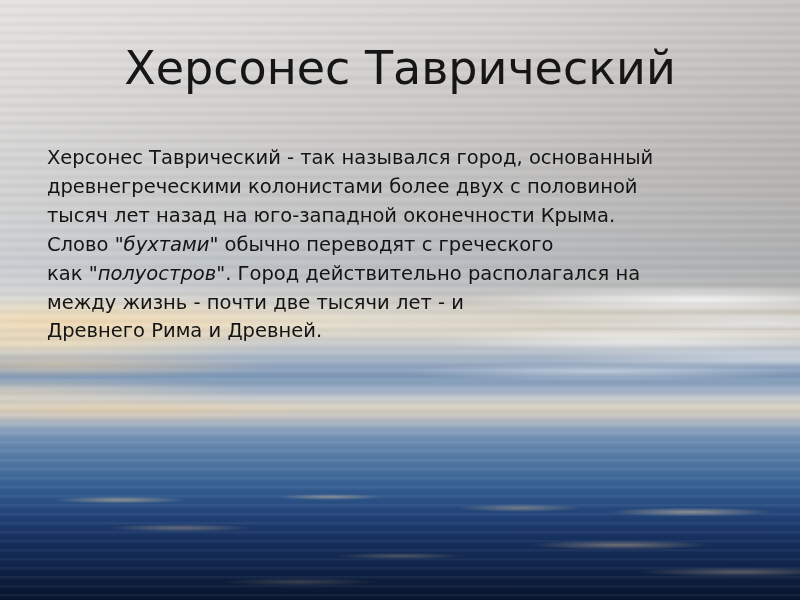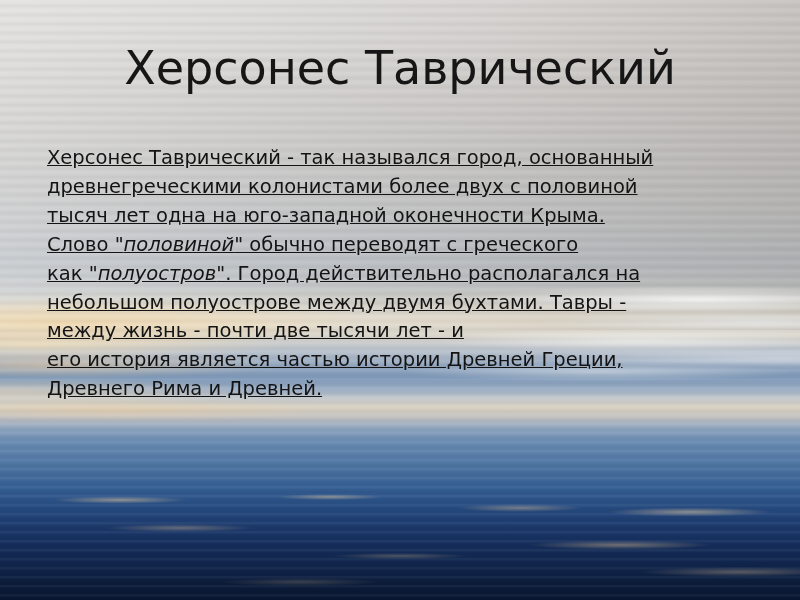--- a/index.html
+++ b/index.html
@@ -139,21 +139,21 @@
     position: absolute;
     left: 47px;
     top: 144px;
     width: 730px;
     font-size: 19.5px;
     line-height: 28.9px;
     font-weight: 400;
     color: #141414;
   }
 
-  .body-line { white-space: nowrap; text-decoration: underline; }
+  .body-line { white-space: nowrap; }
   .body-line em { font-style: italic; }
 </style>
 </head>
 <body>
 
 <div id="slide">
 
   <div class="bg-layer bg-base"></div>
   <div class="bg-layer bg-sky-tilt"></div>
   <div class="bg-layer bg-warm-left"></div>
@@ -161,23 +161,21 @@
   <div class="bg-layer bg-bands"></div>
   <div class="bg-layer bg-glints"></div>
 
   <div class="content">
 
     <div class="slide-title">Херсонес Таврический</div>
 
     <div class="body-text">
       <div class="body-line">Херсонес Таврический - так назывался город, основанный</div>
       <div class="body-line">древнегреческими колонистами более двух с половиной</div>
-      <div class="body-line">тысяч лет одна на юго-западной оконечности Крыма.</div>
-      <div class="body-line"><span>Слово "</span><em>половиной</em><span>" обычно переводят с греческого</span></div>
+      <div class="body-line">тысяч лет назад на юго-западной оконечности Крыма.</div>
+      <div class="body-line"><span>Слово "</span><em>бухтами</em><span>" обычно переводят с греческого</span></div>
       <div class="body-line"><span>как "</span><em>полуостров</em><span>". Город действительно располагался на</span></div>
-      <div class="body-line">небольшом полуострове между двумя бухтами. Тавры -</div>
       <div class="body-line">между жизнь - почти две тысячи лет - и</div>
-      <div class="body-line">его история является частью истории Древней Греции,</div>
       <div class="body-line">Древнего Рима и Древней.</div>
     </div>
 
   </div>
 </div>
 
 </body></html>

